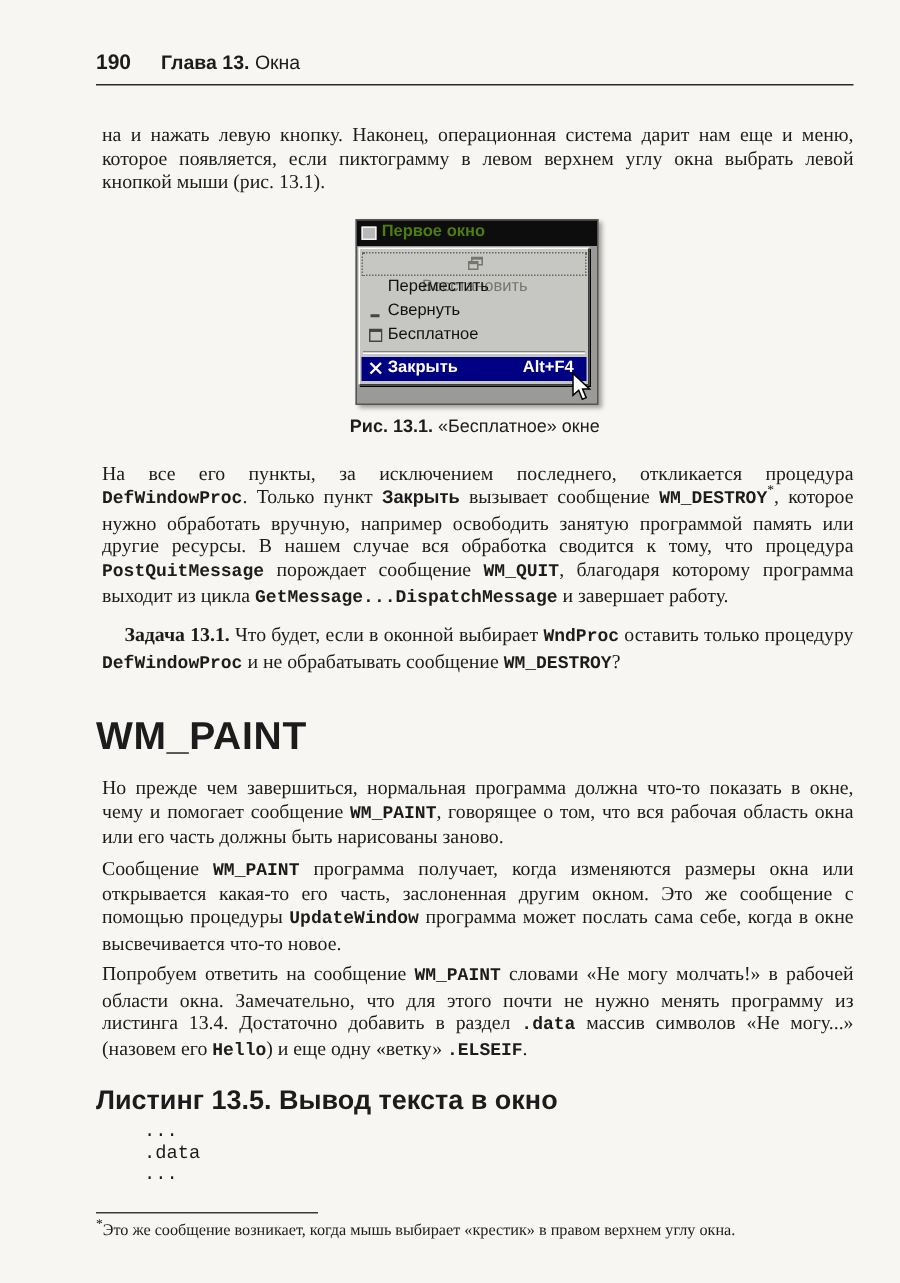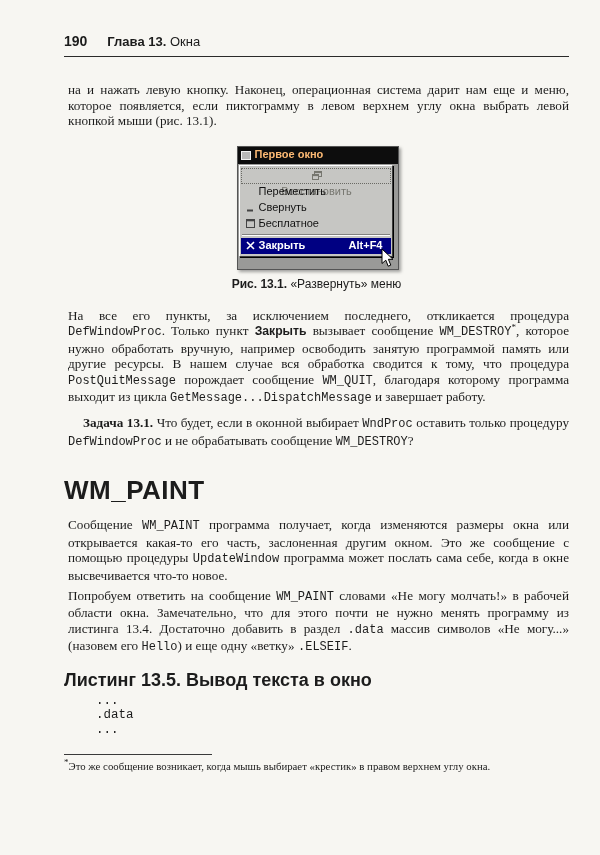--- a/index.html
+++ b/index.html
@@ -24,42 +24,42 @@
     border-bottom:1.6px solid #2a2a2a;
     padding-bottom:7px;
   }
   .runhead .pn{font-weight:bold;font-size:14px;}
   .runhead .ch{font-weight:bold;}
   .runhead .ct{font-weight:normal;}
   
   p.body{ text-align:justify; margin:0 0 5px 4px;}
   p.first{margin-top:25px;}
   p.task{ text-indent:15px; margin-top:9px;}
-  .seg-mono{font-family:"Liberation Mono","DejaVu Sans Mono",monospace;font-size:12px;}
+  .seg-mono{font-family:"Liberation Mono","DejaVu Sans Mono",monospace;font-size:12px;font-weight:bold;}
   .seg-bold{font-weight:bold;}
   .seg-ui{font-family:"Liberation Sans",sans-serif;font-weight:bold;font-size:12.2px;}
   .seg-sup{vertical-align:super;font-size:9px;line-height:0;}
   
   h1.sect{
     font-family:"Liberation Sans",sans-serif;
     font-size:26px;line-height:28px;
     margin:26px 0 13px 0;
     letter-spacing:0.5px;
   }
   
   .figure{margin:17px auto 7px auto;width:160px;position:relative;}
   .win{
     width:160px;background:#9a9a98;
     border:1px solid #555;
     box-shadow:2px 2px 3px rgba(0,0,0,0.35);
     padding-bottom:12px;
     font-family:"Liberation Sans",sans-serif;
   }
   .titlebar{
-    height:17px;background:#0d0d0d;color:#fdba74;
+    height:17px;background:#0d0d0d;color:#4d7c0f;
     display:flex;align-items:center;gap:4px;
     padding:0 3px;
   }
   .win-icon{
     width:10px;height:9px;display:inline-block;
     background:#b8b8b8;border:1px solid #f2f2f2;
     box-sizing:border-box;
   }
   .title-text{font-size:11px;font-weight:bold;white-space:nowrap;}
   .menu{
@@ -180,29 +180,30 @@
         </div>
 
         <svg class="cursor-svg" width="14" height="20" viewBox="0 0 14 20">
           <polygon points="1,1 1,15.5 4.8,12.2 7.2,18.2 9.8,17.1 7.4,11.3 12,11.3" fill="#ffffff" stroke="#000000" stroke-width="1"></polygon>
         </svg>
       </div>
     </div>
   </div>
 
   <div class="caption">
-    <span class="cl">Рис. 13.1.</span><span> «Развернуть» меню</span>
+    <span class="cl">Рис. 13.1.</span><span> «Бесплатное» окне</span>
   </div>
 
   <p class="body"><span>На все его пункты, за исключением последнего, откликается процедура </span><span class="seg-mono">DefWindowProc</span><span>. Только пункт </span><span class="seg-ui">Закрыть</span><span> вызывает сообщение </span><span class="seg-mono">WM_DESTROY</span><span class="seg-sup">*</span><span>, которое нужно обработать вручную, например освободить занятую программой память или другие ресурсы. В нашем случае вся обработка сводится к тому, что процедура </span><span class="seg-mono">PostQuitMessage</span><span> порождает сообщение </span><span class="seg-mono">WM_QUIT</span><span>, благодаря которому программа выходит из цикла </span><span class="seg-mono">GetMessage...DispatchMessage</span><span> и завершает работу.</span></p>
 
   <p class="body task"><span class="seg-bold">Задача 13.1.</span><span> Что будет, если в оконной выбирает </span><span class="seg-mono">WndProc</span><span> оставить только процедуру </span><span class="seg-mono">DefWindowProc</span><span> и не обрабатывать сообщение </span><span class="seg-mono">WM_DESTROY</span><span>?</span></p>
 
   <h1 class="sect">WM_PAINT</h1>
 
+  <p class="body"><span>Но прежде чем завершиться, нормальная программа должна что-то показать в окне, чему и помогает сообщение </span><span class="seg-mono">WM_PAINT</span><span>, говорящее о том, что вся рабочая область окна или его часть должны быть нарисованы заново.</span></p>
   <p class="body"><span>Сообщение </span><span class="seg-mono">WM_PAINT</span><span> программа получает, когда изменяются размеры окна или открывается какая-то его часть, заслоненная другим окном. Это же сообщение с помощью процедуры </span><span class="seg-mono">UpdateWindow</span><span> программа может послать сама себе, когда в окне высвечивается что-то новое.</span></p>
   <p class="body"><span>Попробуем ответить на сообщение </span><span class="seg-mono">WM_PAINT</span><span> словами «Не могу молчать!» в рабочей области окна. Замечательно, что для этого почти не нужно менять программу из листинга 13.4. Достаточно добавить в раздел </span><span class="seg-mono">.data</span><span> массив символов «Не могу...» (назовем его </span><span class="seg-mono">Hello</span><span>) и еще одну «ветку» </span><span class="seg-mono">.ELSEIF</span><span>.</span></p>
 
   <div class="listing-head">
     <span>Листинг 13.5.</span><span> Вывод текста в окно</span>
   </div>
   <div class="code">
     <div>...</div>
     <div>.data</div>
     <div>...</div>

